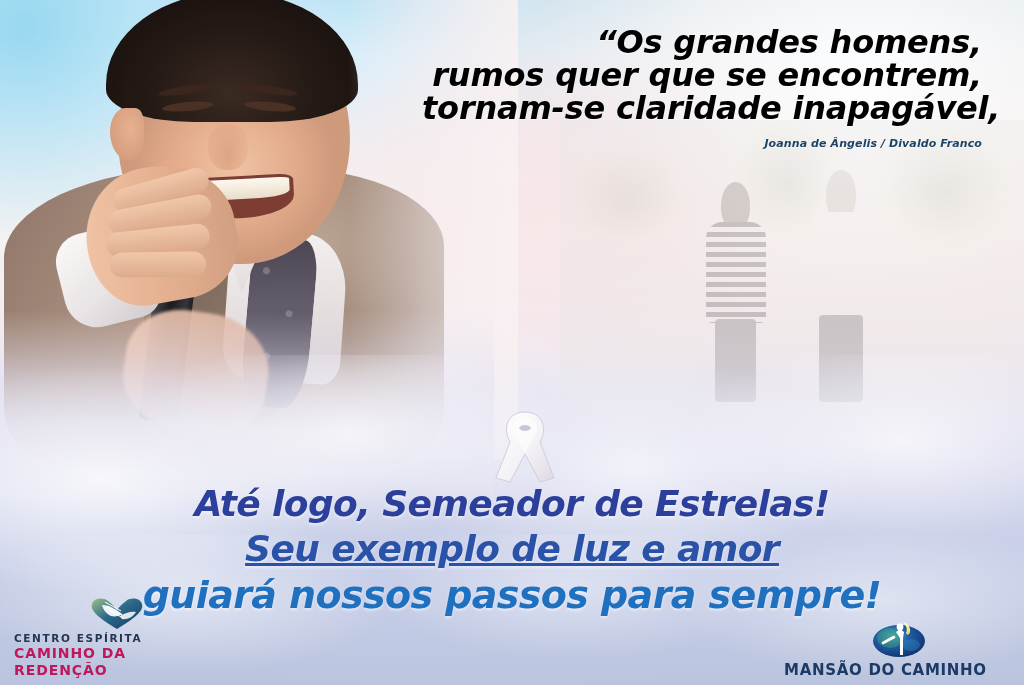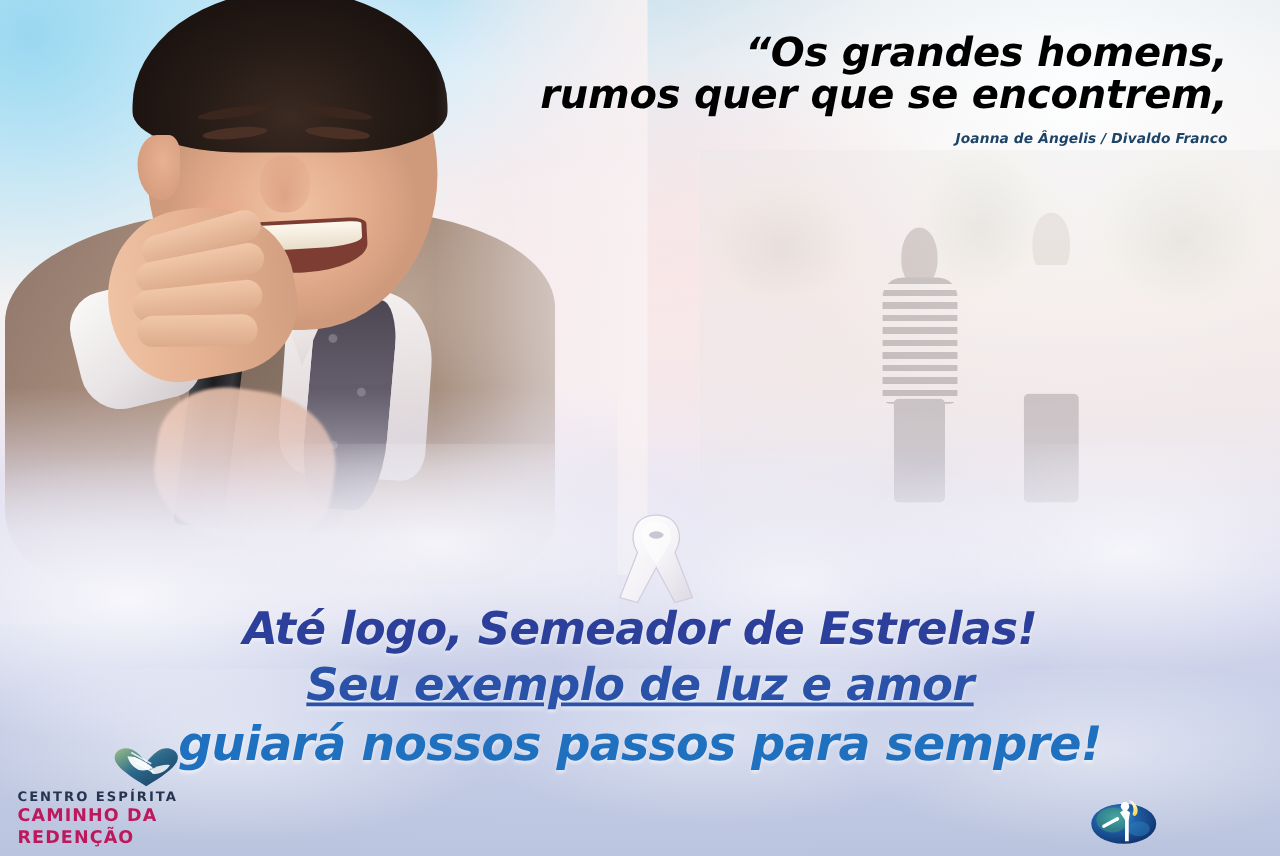--- a/index.html
+++ b/index.html
@@ -543,20 +543,21 @@
     <div class="fade-right"></div>
     <div class="fade-bottom"></div>
   </div>
 
   <div class="clouds"></div>
   <div class="clouds-soft"></div>
 
   <div class="quote-block">
     <div class="quote-line">“Os grandes homens,</div>
     <div class="quote-line">rumos quer que se encontrem,</div>
+    <div class="quote-line">tornam-se claridade inapagável,</div>
     <div class="quote-credit">Joanna de Ângelis / Divaldo Franco</div>
   </div>
 
   <div class="ribbon-wrap">
     <svg width="78" height="86" viewBox="0 0 78 86">
       <defs>
         <linearGradient id="rg" x1="0" y1="0" x2="1" y2="1">
           <stop offset="0%" stop-color="#ffffff"></stop>
           <stop offset="55%" stop-color="#f4f2f6"></stop>
           <stop offset="100%" stop-color="#ddd9e4"></stop>
@@ -607,15 +608,16 @@
         </linearGradient>
       </defs>
       <ellipse cx="29" cy="22" rx="26" ry="16" fill="url(#gg)"></ellipse>
       <ellipse cx="20" cy="19" rx="13" ry="10" fill="#3f9e6e" opacity="0.5"></ellipse>
       <ellipse cx="41" cy="26" rx="9" ry="6" fill="#2e86c4" opacity="0.45"></ellipse>
       <path d="M30 36 L30 19 L26 13 L30 10 L34 13 L33 19 L33 36 Z" fill="#ffffff"></path>
       <circle cx="30" cy="8" r="3.4" fill="#ffffff"></circle>
       <path d="M24 18 L13 24" stroke="#ffffff" stroke-width="2.6" stroke-linecap="round"></path>
       <path d="M36 14 C38 10 36 6 33 3 C37 4 41 8 40 13 C39 16 37 17 36 14 Z" fill="url(#fl)"></path>
     </svg>
+    <div class="logo-text-mc">MANSÃO DO CAMINHO</div>
   </div>
 
 </div>
 
 </body></html>

